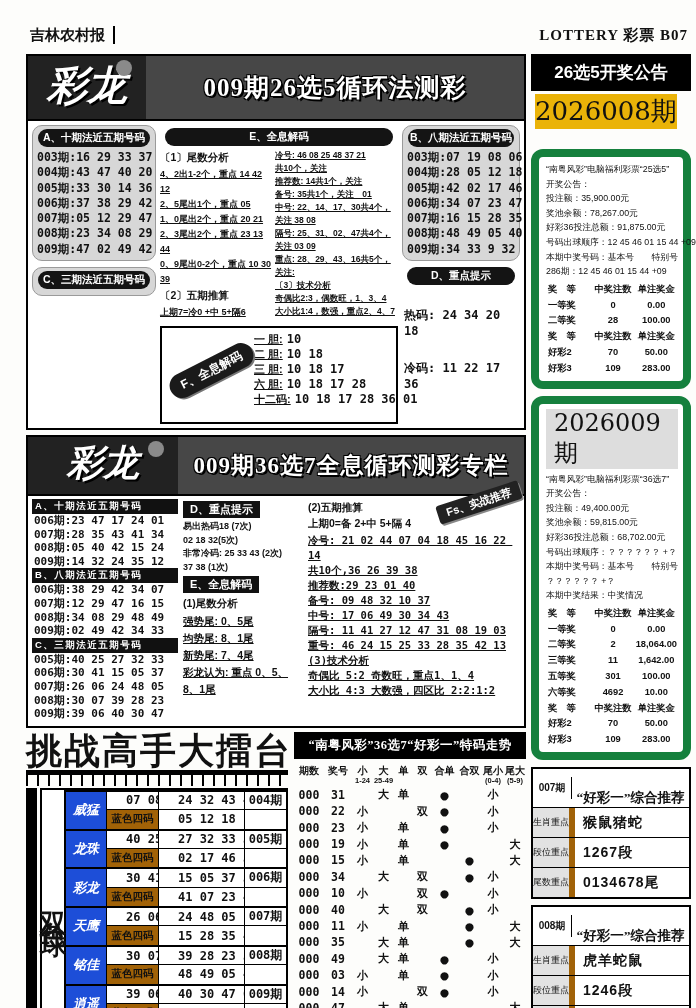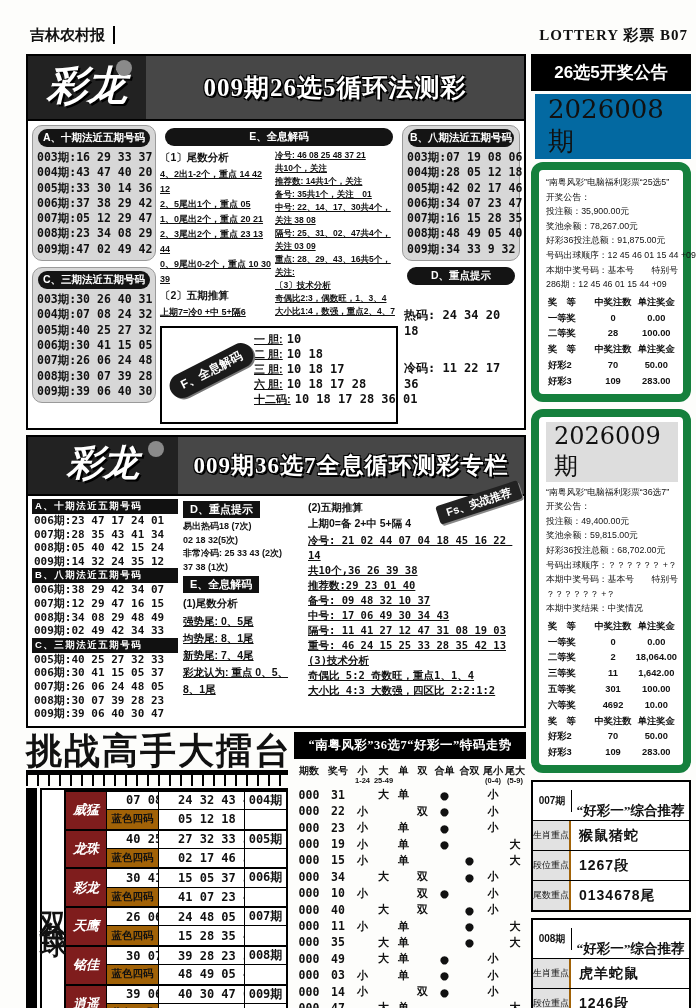--- a/index.html
+++ b/index.html
@@ -65,55 +65,55 @@
      background:repeating-linear-gradient(90deg,#000 0 2px,transparent 2px 11px);margin-bottom:2px;}
   .arena-wrap{display:flex;}
   .left-strip{width:11px;background:#000;margin-right:3px;}
   #arena-grid{flex:1;display:grid;grid-template-columns:24px 40px 52px 1fr 42px;grid-auto-rows:19.4px;
      border:2px solid #000;background:#fff;}
   .a-side{grid-row:1 / span 12;grid-column:1;writing-mode:vertical-rl;text-orientation:upright;
      font:bold 26px "Liberation Serif",serif;letter-spacing:10px;display:flex;align-items:center;justify-content:center;
      border-right:2px solid #000;}
   .acell{border-left:1px solid #000;border-top:1px solid #000;display:flex;align-items:center;overflow:hidden;}
   .sep{border-top-width:2px;}
-  .a-name{grid-row:span 2;background:#7f1d1d;color:#fff;font:italic bold 13px "Liberation Sans",sans-serif;
+  .a-name{grid-row:span 2;background:#1d4ed8;color:#fff;font:italic bold 13px "Liberation Sans",sans-serif;
      justify-content:center;border-left:none;}
   .a-two,.a-reds,.a-period,.a-blues{font:bold 12px "DejaVu Sans Mono",monospace;white-space:pre;padding-left:19px;}
   .a-period{justify-content:center;padding-left:0;}
   .a-bluelabel{background:#a16207;font:bold 10.5px "Liberation Sans",sans-serif;justify-content:center;}
   
   .b3-right{flex:1;}
   .trend-title{background:#000;color:#fff;font:bold 12.5px "Liberation Serif",serif;text-align:center;
      padding:5px 1px;letter-spacing:0.5px;white-space:nowrap;}
   #trend-head{display:grid;grid-template-columns:30px 28px 21px 21px 19px 19px 25px 25px 22px 22px;margin-top:4px;}
   .th{display:flex;flex-direction:column;align-items:center;font:bold 10px "Liberation Sans",sans-serif;line-height:10px;padding-top:3px;}
   .th i{font-style:normal;font-size:7.5px;line-height:9px;}
   #trend-body{display:grid;grid-template-columns:30px 28px 21px 21px 19px 19px 25px 25px 22px 22px;grid-auto-rows:16.4px;margin-top:2px;}
   .tc{display:flex;align-items:center;justify-content:center;font:bold 11.5px "DejaVu Sans Mono",monospace;}
   .tc.cn{font:bold 11px "Liberation Sans",sans-serif;}
   .tc.dot{font-size:14px;}
   
   #sidebar{position:absolute;left:531px;top:54px;width:160px;}
   .sb-header{background:#000;color:#fff;text-align:center;font:bold 17px "Liberation Sans",sans-serif;padding:7px 0;}
-  .sb-period{font:26px "DejaVu Serif",serif;background:#0369a1;display:inline-block;padding:0 13px;margin:3px 0 3px 4px;}
+  .sb-period{font:26px "DejaVu Serif",serif;background:#eab308;display:inline-block;padding:0 0;margin:3px 0 20px 4px;}
   .sb-box{border:8px solid #15803d;border-radius:12px;padding:5px 5px 4px 7px;margin-bottom:7px;background:#fff;}
   .sb-line{font-size:8.8px;line-height:14.6px;white-space:nowrap;}
   .prize{margin-top:3px;}
   .prow{display:flex;}
   .pc{flex:1;text-align:center;font-weight:bold;font-size:9.3px;line-height:15.8px;white-space:nowrap;}
   .pc:first-child{text-align:left;padding-left:2px;}
   .sb-period2{font:24px "DejaVu Serif",serif;background:#ddd;display:inline-block;padding:0 8px;margin-bottom:3px;}
   .reco{border:2px solid #000;margin-bottom:6px;background:#fff;}
   .reco-head{display:flex;align-items:center;border-bottom:1px solid #000;}
   .reco-period{font:bold 10px "Liberation Sans",sans-serif;padding:4px 2px;border-right:1px solid #000;width:34px;text-align:center;}
   .reco-title{flex:1;font:bold 13.5px "Liberation Serif",serif;text-align:center;white-space:nowrap;margin-top:20px;}
   .reco-row{display:flex;border-bottom:1px solid #000;}
   .reco-row:last-child{border-bottom:none;}
   .reco-label{width:36px;background:#e2e2e2;font:9px "Liberation Sans",sans-serif;display:flex;align-items:center;justify-content:center;
-     border-right:2px solid #a16207;padding:8px 0;}
+     border-right:6px solid #a16207;padding:8px 0;}
   .reco-value{flex:1;display:flex;align-items:center;font:bold 14px "Liberation Sans",sans-serif;padding-left:8px;letter-spacing:1px;}
   .ln{display:block;}
 </style>
 </head>
 <body>
 
 <div id="page">
 
   <div id="masthead">
     <span class="mh-left">吉林农村报</span>
@@ -136,29 +136,20 @@
                 <div class="numrow ln">004期:43 47 40 20</div>
                 <div class="numrow ln">005期:33 30 14 36</div>
                 <div class="numrow ln">006期:37 38 29 42</div>
                 <div class="numrow ln">007期:05 12 29 47</div>
                 <div class="numrow ln">008期:23 34 08 29</div>
                 <div class="numrow ln">009期:47 02 49 42</div>
               </div>
           </div>
           <div class="gpanel">
             <div class="pill">C、三期法近五期号码</div>
-            <div>
-                <div class="numrow ln">003期:30 26 40 31</div>
-                <div class="numrow ln">004期:07 08 24 32</div>
-                <div class="numrow ln">005期:40 25 27 32</div>
-                <div class="numrow ln">006期:30 41 15 05</div>
-                <div class="numrow ln">007期:26 06 24 48</div>
-                <div class="numrow ln">008期:30 07 39 28</div>
-                <div class="numrow ln">009期:39 06 40 30</div>
-              </div>
           </div>
         </div>
         <div class="col-mid">
           <div class="pill">E、全息解码</div>
           <div class="e-cols">
             <div class="e-left">
               <div class="e-sec">〔1〕尾数分析</div>
               <div>
                   <div class="eline ln">4、2出1-2个，重点 14 42 12</div>
                   <div class="eline ln">2、5尾出1个，重点 05</div>

